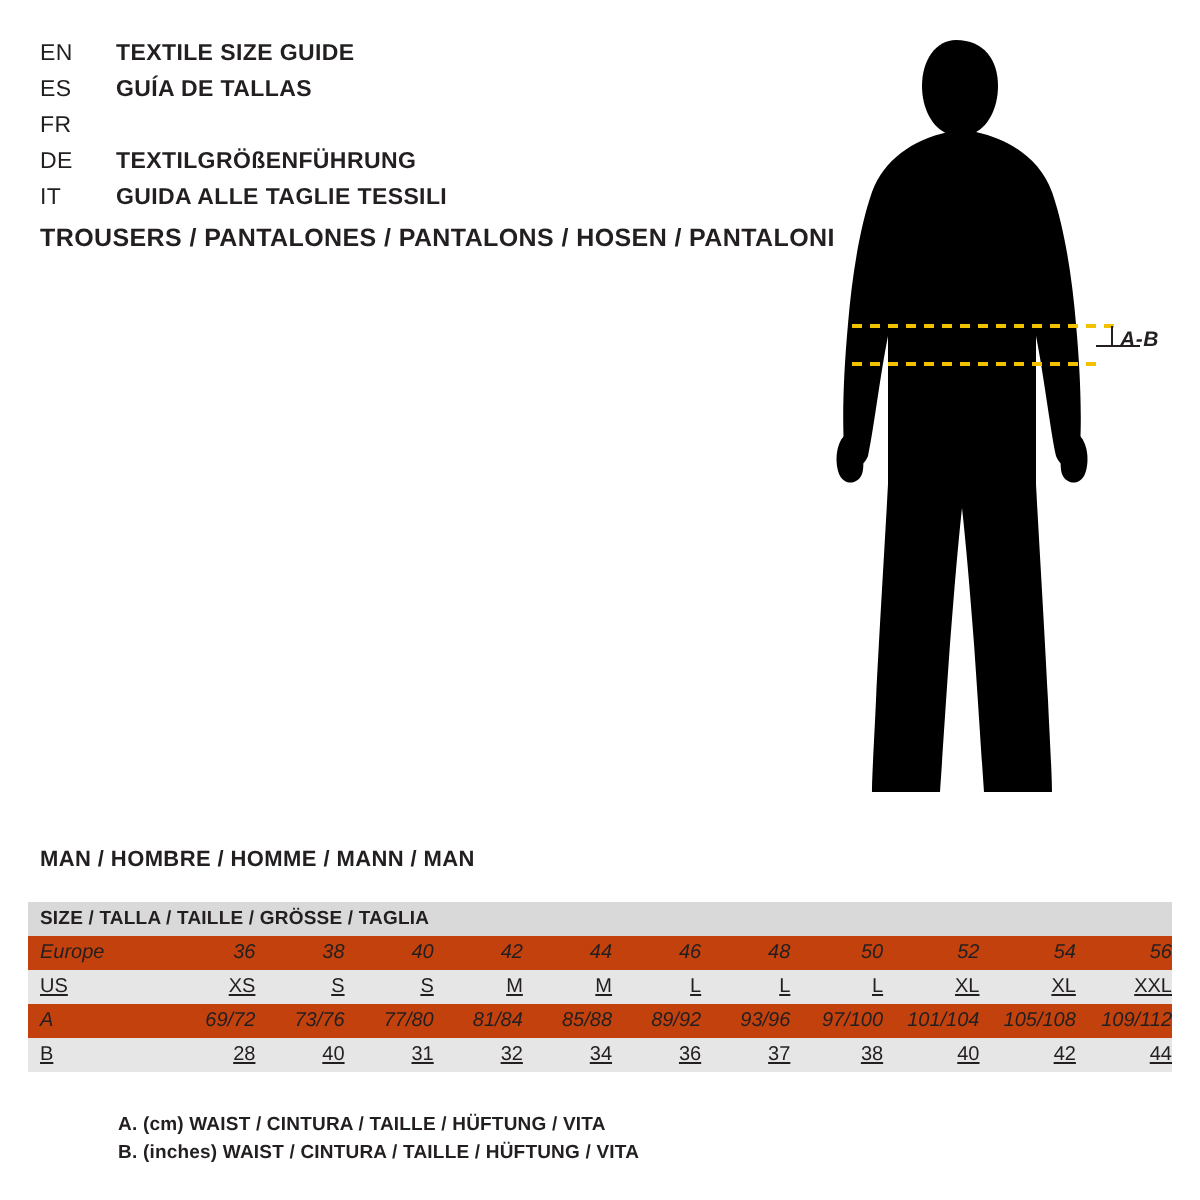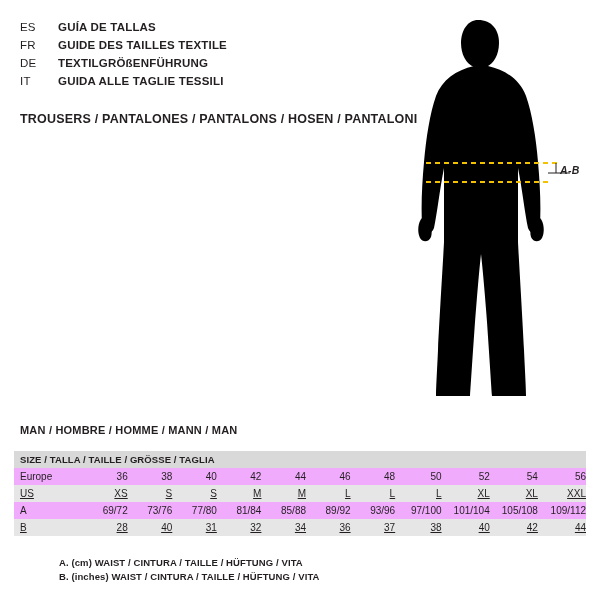--- a/index.html
+++ b/index.html
@@ -87,21 +87,21 @@
     vertical-align: middle;
     white-space: nowrap;
   }
   .row-header td {
     background: #d9d9d9;
     font-weight: bold;
     font-size: 9.5px;
     letter-spacing: 0.1px;
   }
   .row-shaded td { background: #e6e6e6; text-decoration: underline; }
-  .row-plain td { background: #f0abfc; }
+  .row-plain td { background: #c2410c; font-style: italic; }
   .c-label {
     width: 84px;
     padding-left: 6px !important;
   }
   .c-val {
     width: 54px;
     text-align: right;
   }
   .row-header .c-label { padding-left: 6px !important; }
 
@@ -119,26 +119,29 @@
     margin-left: 39px;
   }
 </style>
 </head>
 <body>
 
 <div class="page">
 
   <div class="lang-block">
     <div class="lang-row">
+      <span class="lang-code">EN</span>
+      <span class="lang-text">TEXTILE SIZE GUIDE</span>
+    </div>
+    <div class="lang-row">
       <span class="lang-code">ES</span>
       <span class="lang-text">GUÍA DE TALLAS</span>
     </div>
     <div class="lang-row">
       <span class="lang-code">FR</span>
-      <span class="lang-text">GUIDE DES TAILLES TEXTILE</span>
     </div>
     <div class="lang-row">
       <span class="lang-code">DE</span>
       <span class="lang-text">TEXTILGRÖßENFÜHRUNG</span>
     </div>
     <div class="lang-row">
       <span class="lang-code">IT</span>
       <span class="lang-text">GUIDA ALLE TAGLIE TESSILI</span>
     </div>
   </div>

